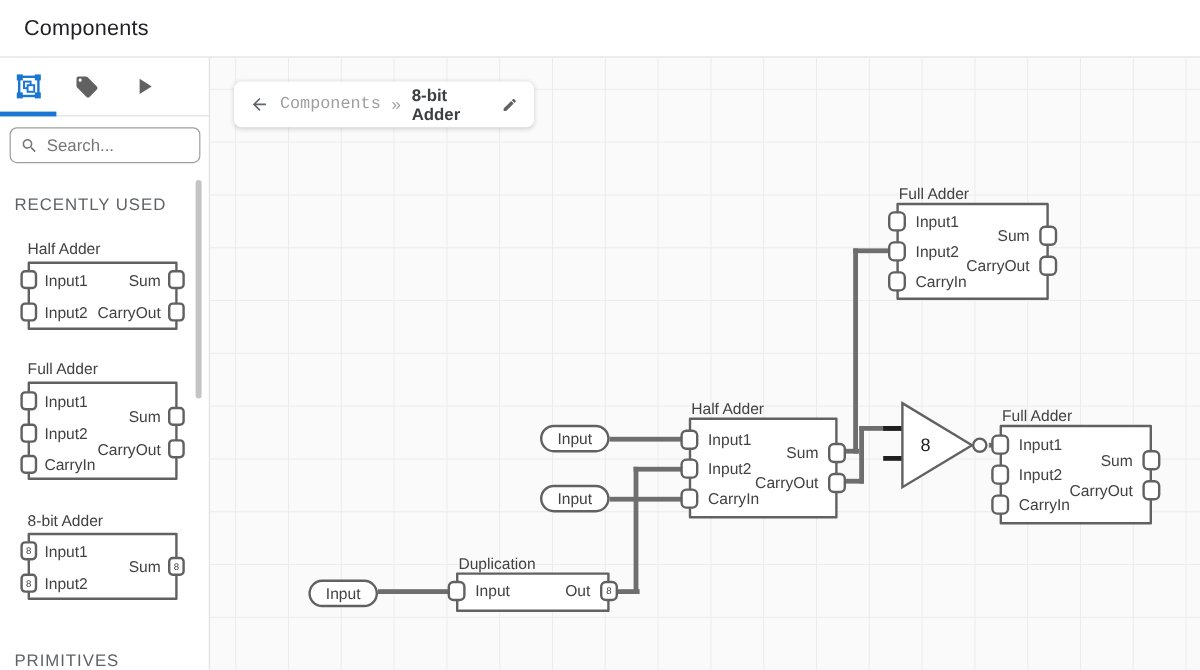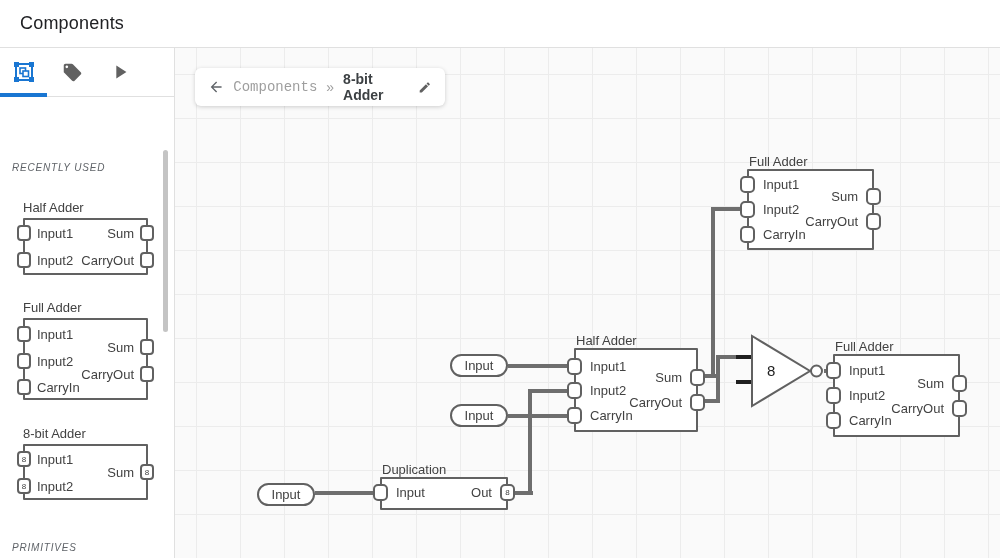--- a/index.html
+++ b/index.html
@@ -10,21 +10,21 @@
   .app-title { font-size:18px; font-weight:500; color:#202124; letter-spacing:.2px; }
 
   
   .sidebar { position:absolute; left:0; top:48px; width:175px; height:510px; background:#fff; border-right:1px solid #e0e0e0; z-index:20; }
   .tabs { position:absolute; left:0; top:0; width:174px; height:49px; border-bottom:1px solid #e0e0e0; display:flex; align-items:center; }
   .tab { width:48px; height:49px; display:flex; align-items:center; justify-content:center; cursor:pointer; }
   .tab-underline { position:absolute; left:0; top:45px; width:47px; height:4px; background:#1976d2; }
   .searchbox { position:absolute; left:8px; top:58px; width:159px; height:30px; border:1.5px solid #9e9e9e; border-radius:6px; display:flex; align-items:center; padding:0 8px; gap:7px; background:#fff; }
   .searchbox input { border:none; outline:none; width:110px; font-size:14px; color:#424242; font-family:"Liberation Sans", sans-serif; background:transparent; }
   .searchbox input::placeholder { color:#757575; }
-  .section-label { position:absolute; left:12px; font-size:10px; font-weight:500; color:#5f6368; letter-spacing:.8px;font-style:italic; }
+  .section-label { position:absolute; left:12px; font-size:14px; font-weight:500; color:#5f6368; letter-spacing:.8px; }
 
   .side-item-title { position:absolute; font-size:13px; color:#424242; white-space:nowrap; }
   .side-node { position:absolute; border:2px solid #616161; background:#fff; border-radius:1px; }
   .sport { position:absolute; width:14px; height:16px; border:2px solid #616161; border-radius:4px; background:#fff; z-index:3; font-size:8px; color:#424242; display:flex; align-items:center; justify-content:center; }
   .sport.l { left:-8px; } .sport.r { right:-8px; }
   .slabel { position:absolute; font-size:13px; color:#424242; white-space:nowrap; }
   .slabel.r { text-align:right; }
   .scroll-thumb { position:absolute; left:163px; top:102px; width:5px; height:182px; background:#c4c4c4; border-radius:3px; }
 
   
@@ -183,20 +183,26 @@
         </svg>
     </div>
     <div class="tab">
       <svg width="22" height="22" viewBox="0 0 24 24">
           <path fill="#616161" d="M8 5v14l11-7z"></path>
         </svg>
     </div>
   </div>
   <div class="tab-underline"></div>
 
+  <div class="searchbox">
+    <svg width="15" height="15" viewBox="0 0 24 24">
+        <path fill="#757575" d="M15.5 14h-.79l-.28-.27C15.41 12.59 16 11.11 16 9.5 16 5.91 13.09 3 9.5 3S3 5.91 3 9.5 5.91 16 9.5 16c1.61 0 3.09-.59 4.23-1.57l.27.28v.79l5 4.99L20.49 19l-4.99-5zm-6 0C7.01 14 5 11.99 5 9.5S7.01 5 9.5 5 14 7.01 14 9.5 11.99 14 9.5 14z"></path>
+      </svg>
+    <input type="text" placeholder="Search..." style="">
+  </div>
 
   <div class="section-label" style="top:114px">RECENTLY USED</div>
 
   <div class="side-item-title" style="left:23px;top:152px">Half Adder</div>
   <div class="side-node" style="left:23px;top:170px;width:125px;height:57px">
     <div class="sport l" style="top:5px"></div>
     <div class="sport l" style="top:32px"></div>
     <div class="sport r" style="top:5px"></div>
     <div class="sport r" style="top:32px"></div>
     <div class="slabel" style="left:12px;top:6px">Input1</div>

